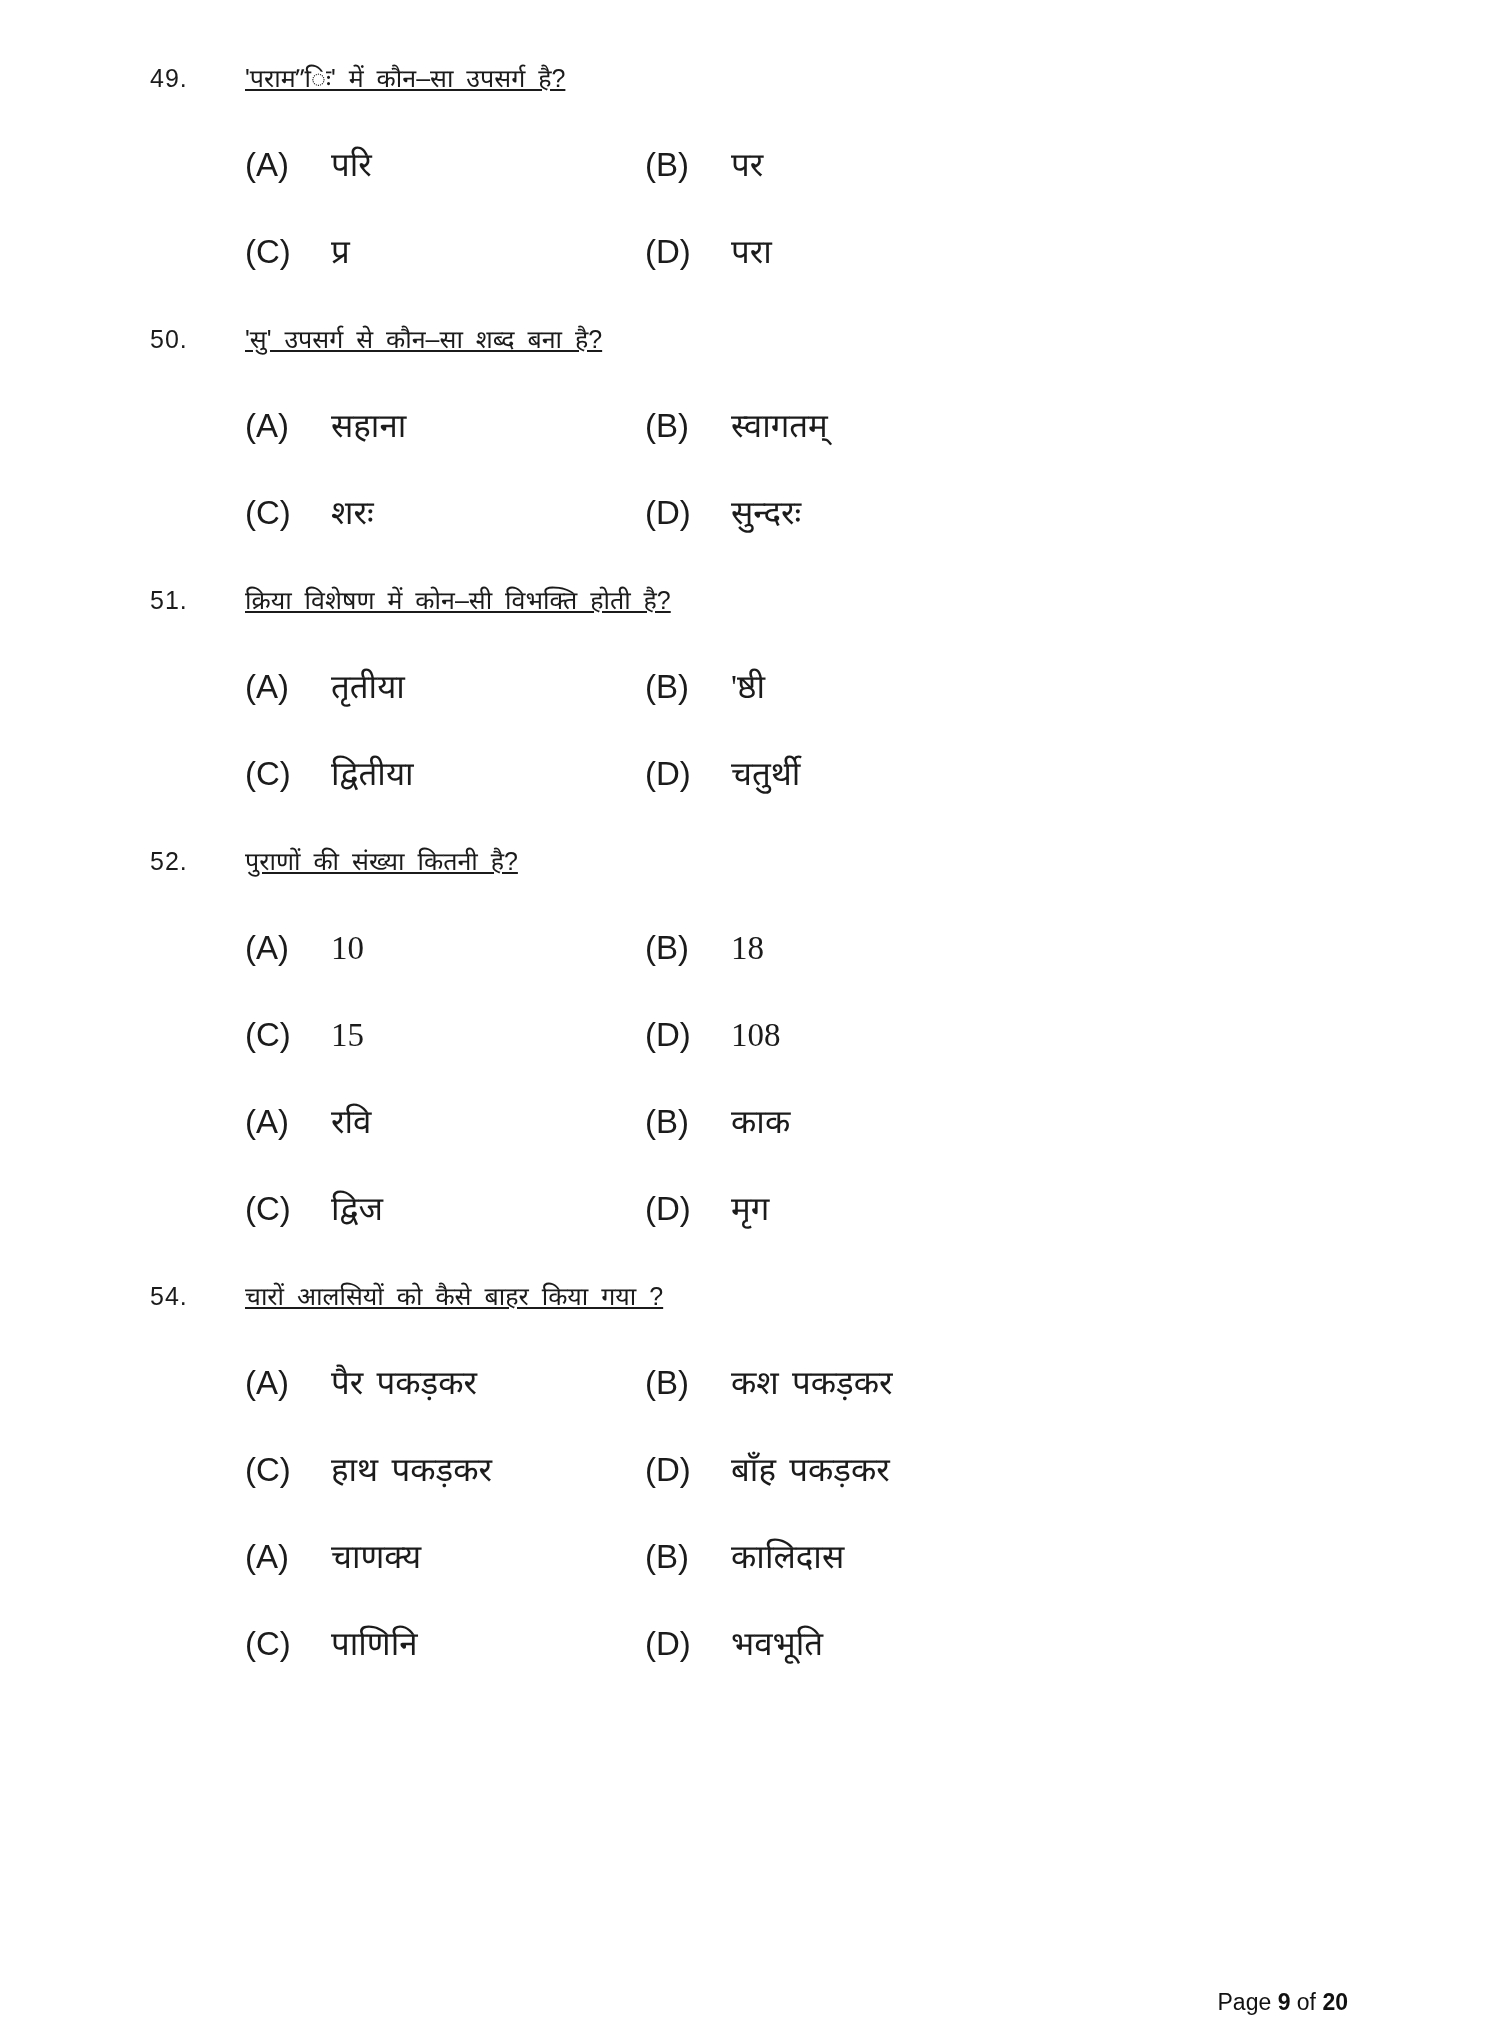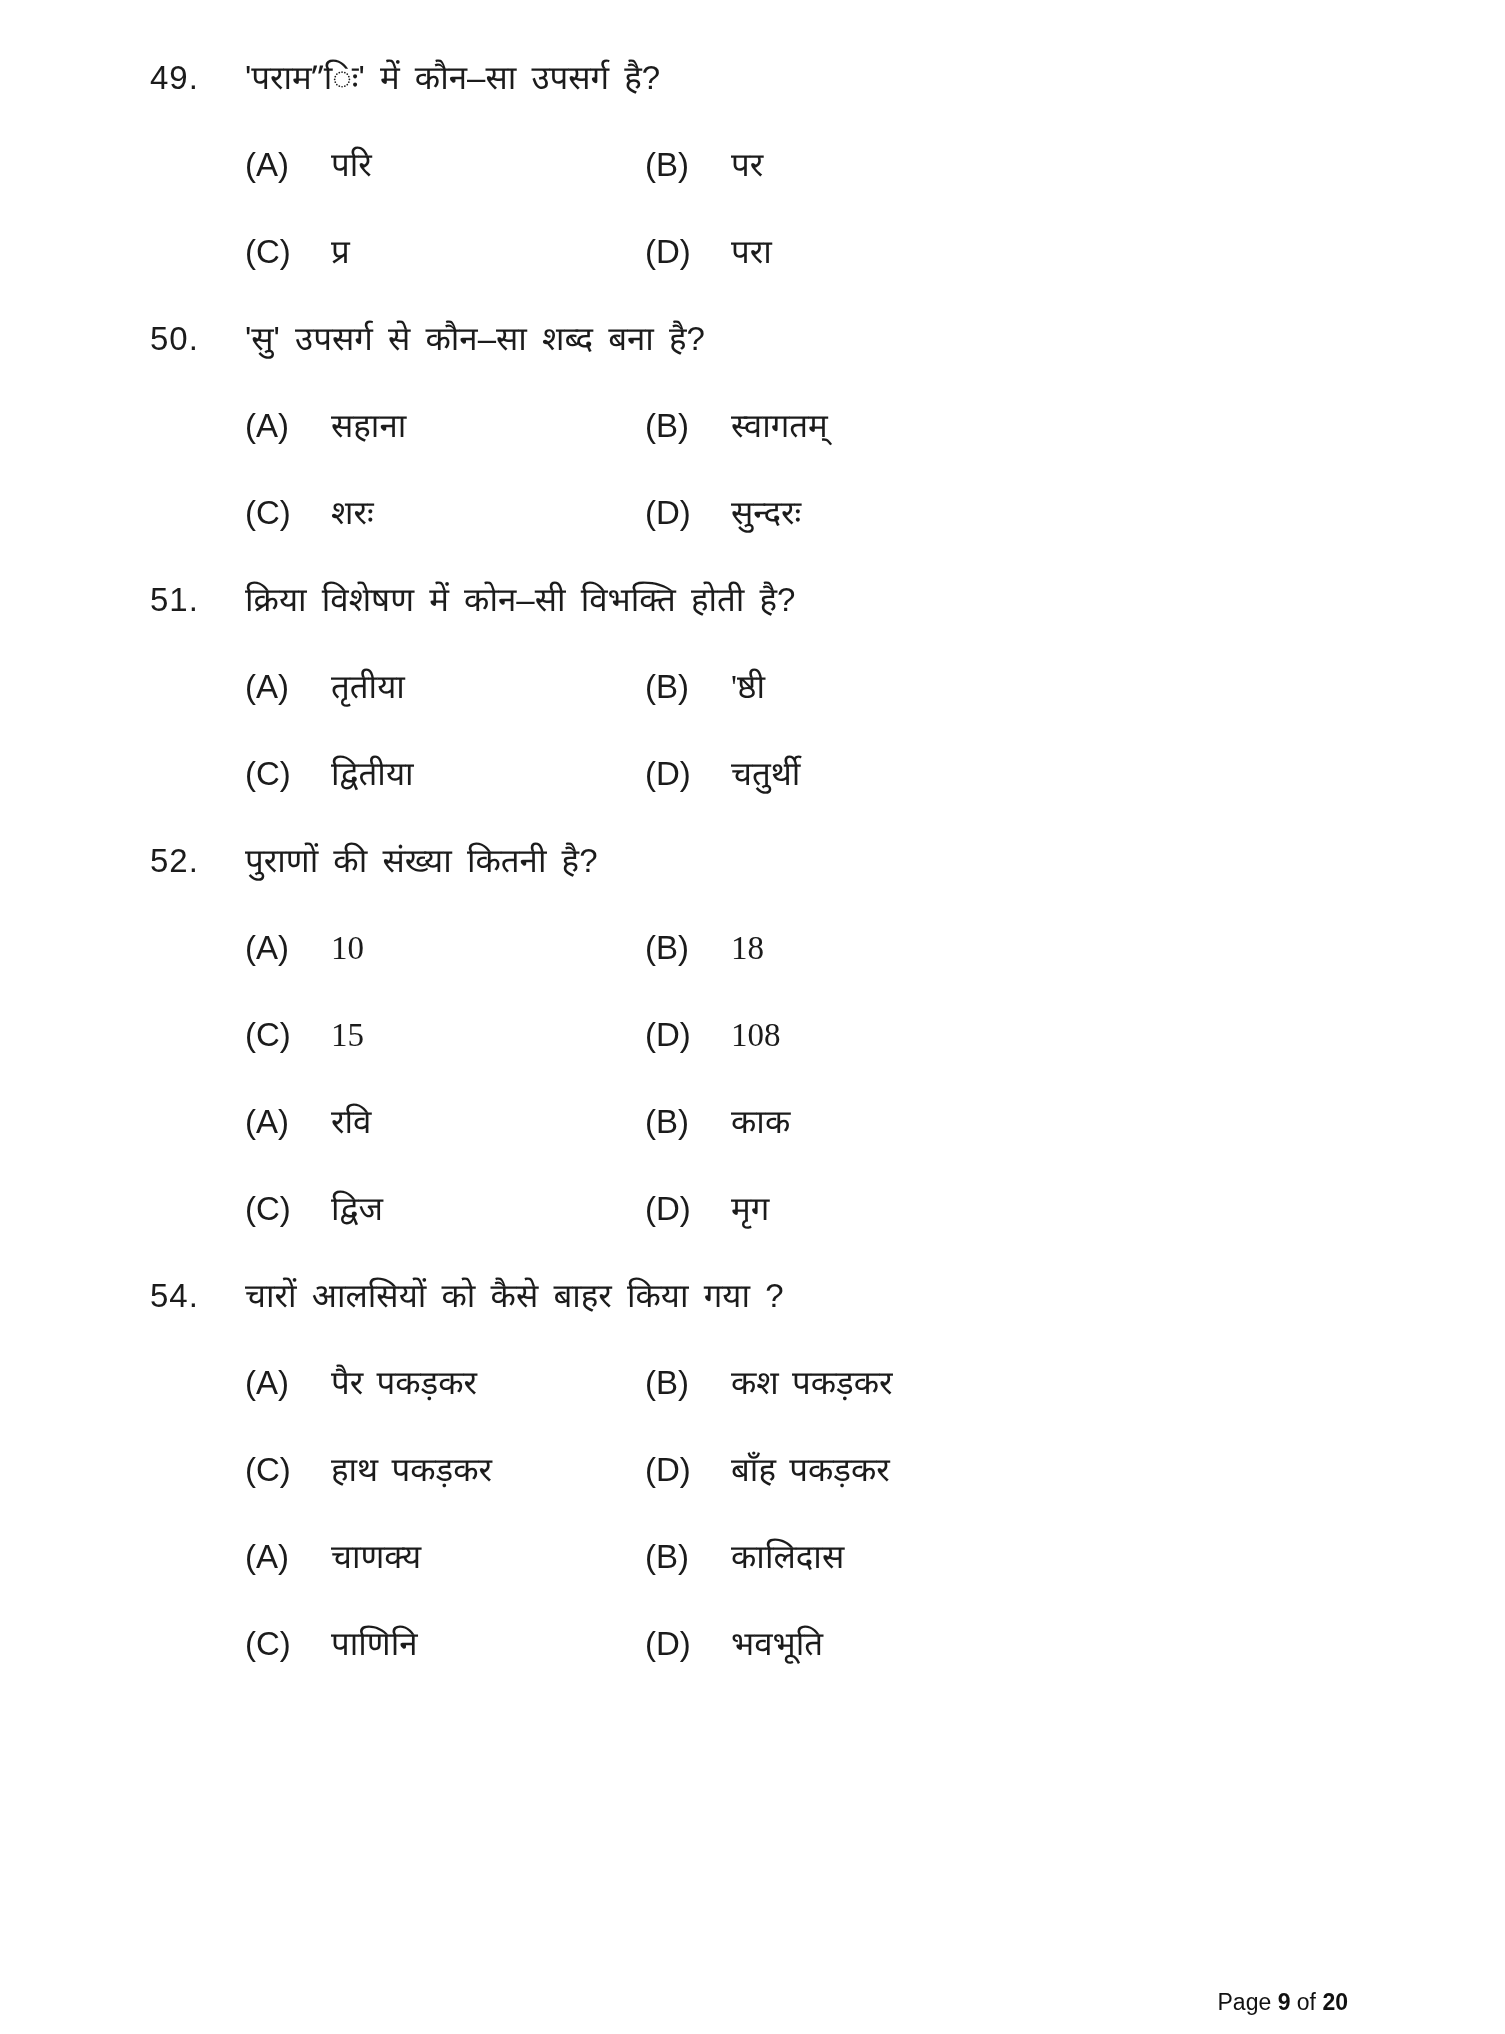--- a/index.html
+++ b/index.html
@@ -19,32 +19,33 @@
     position: absolute;
     inset: 0;
     background: #ffffff;
     padding: 58px 60px 0 150px;
     box-sizing: border-box;
   }
   .question { }
   .q-head {
     display: flex;
     align-items: flex-start;
-    font-size: 33px;
+    font-size: 25px;
     line-height: 40px;
     margin-bottom: 47px;
   }
   .q-num {
     width: 95px;
     flex: none;
     letter-spacing: 1px;
   }
   .q-text {
     flex: 1;
     word-spacing: 6px;
+    text-decoration: underline;
   }
   .opt-grid {
     display: grid;
     grid-template-columns: 400px 1fr;
     row-gap: 47px;
     margin-left: 95px;
     margin-bottom: 47px;
     font-size: 33px;
     line-height: 40px;
   }

